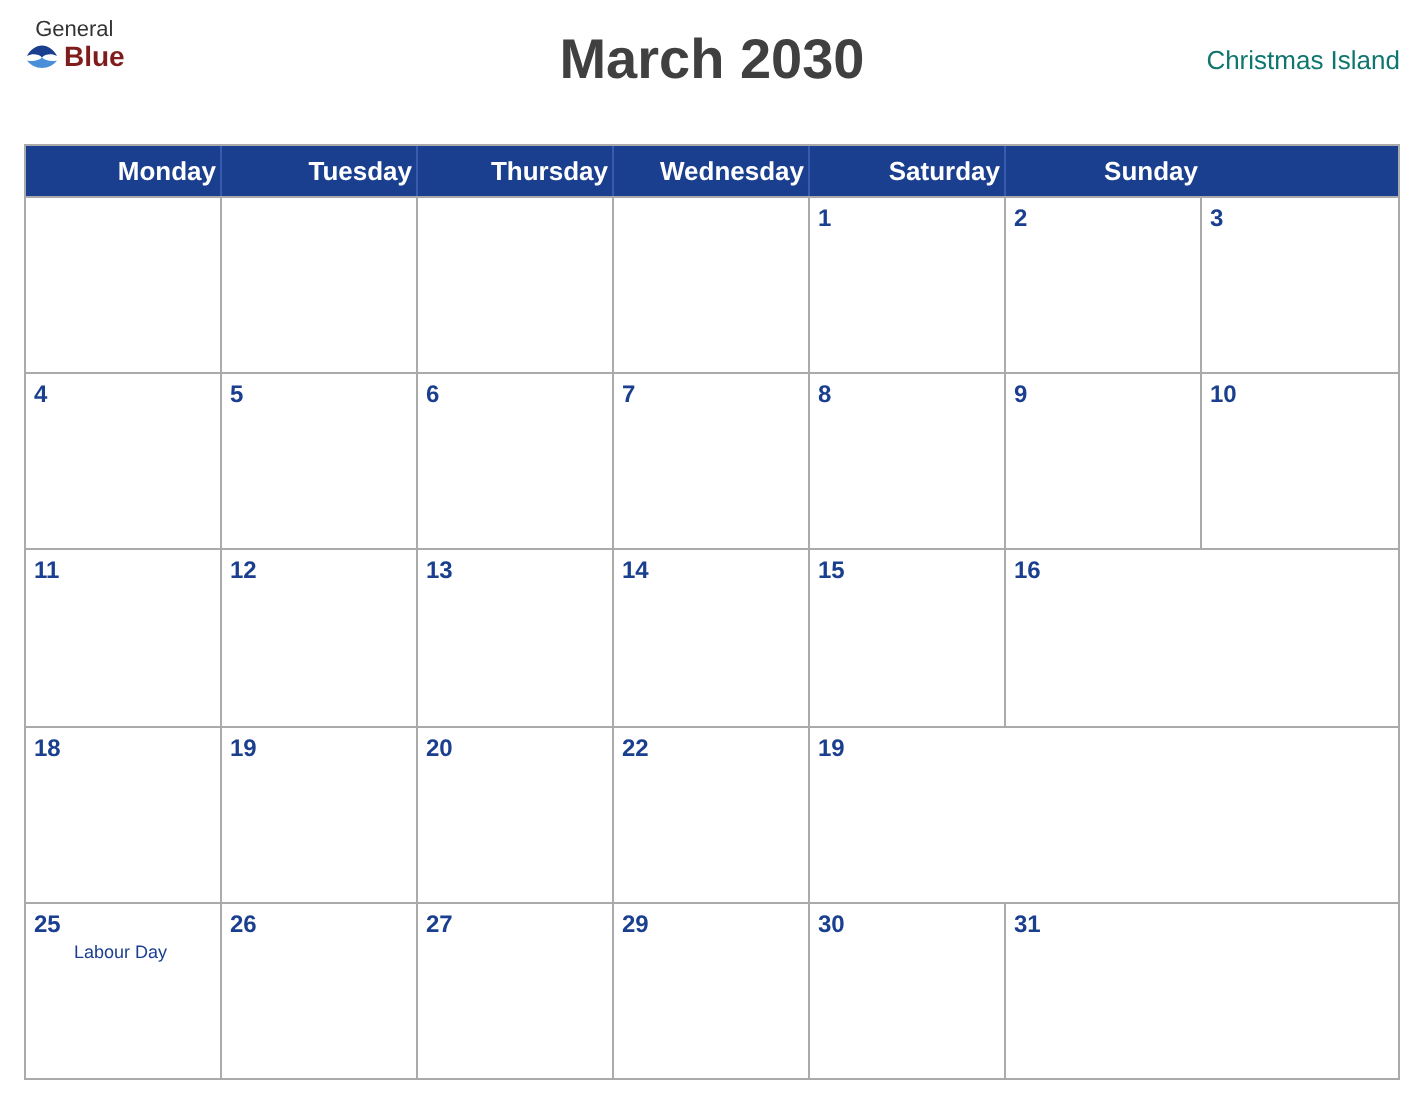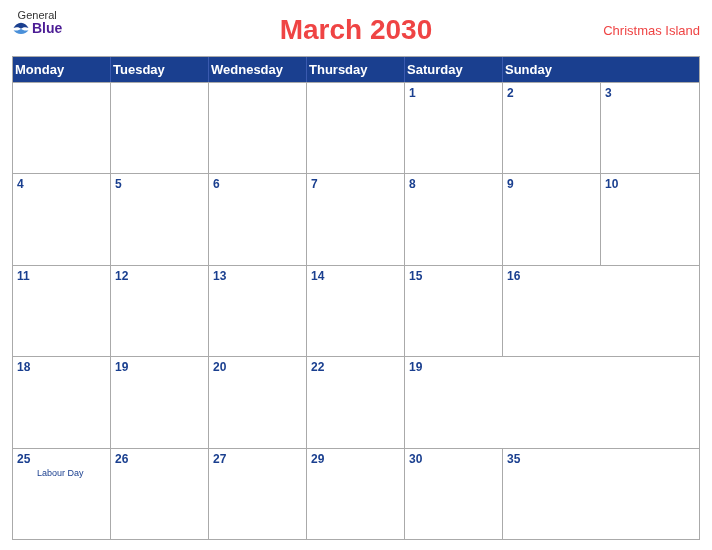--- a/index.html
+++ b/index.html
@@ -15,77 +15,77 @@
       height: 550px;
       padding: 10px 12px 10px 12px;
       display: flex;
       flex-direction: column;
     }
     .header {
       display: flex;
       align-items: center;
       justify-content: center;
       position: relative;
-      margin-bottom: 6px;
+      margin-bottom: 22px;
       padding: 4px 0;
     }
     .logo {
       position: absolute;
       left: 0;
       top: 0;
       display: flex;
       flex-direction: column;
       align-items: center;
       line-height: 1;
     }
     .logo-general {
       font-size: 11px;
       color: #333;
       font-weight: normal;
     }
     .logo-blue {
       font-size: 14px;
       font-weight: bold;
-      color: #4c1d95;
+      color: #7f1d1d;
       display: flex;
       align-items: center;
       gap: 2px;
     }
     .logo-bird {
       width: 18px;
       height: 14px;
     }
     .calendar-title {
       font-size: 28px;
       font-weight: bold;
-      color: #ef4444;
+      color: #404040;
       text-align: center;
     }
     .region-label {
       position: absolute;
       right: 0;
       top: 50%;
       transform: translateY(-50%);
       font-size: 13px;
-      color: #ef4444;
+      color: #0f766e;
     }
     .calendar-grid {
       flex: 1;
       display: flex;
       flex-direction: column;
       border: 1px solid #aaa;
     }
     .day-headers {
       display: grid;
       grid-template-columns: repeat(7, 1fr);
       background: #1a3f8f;
     }
     .day-header {
       color: #fff;
-      text-align: left;
+      text-align: right;
       font-size: 13px;
       font-weight: bold;
       padding: 5px 2px;
       border-right: 1px solid #3a5aaf;
     }
     .day-header:last-child {
       border-right: none;
     }
     .weeks-container {
       flex: 1;
@@ -142,22 +142,22 @@
       </span>
     </div>
     <h1 class="calendar-title">March 2030</h1>
     <span class="region-label">Christmas Island</span>
   </div>
 
   <div class="calendar-grid">
     <div class="day-headers">
       <div class="day-header">Monday</div>
       <div class="day-header">Tuesday</div>
+      <div class="day-header">Thursday</div>
       <div class="day-header">Wednesday</div>
-      <div class="day-header">Thursday</div>
       <div class="day-header">Saturday</div>
       <div class="day-header">Sunday</div>
     </div>
     <div class="weeks-container" id="weeks-container">
     <div class="week-row">
           <div class="day-cell empty"></div>
           <div class="day-cell empty"></div>
           <div class="day-cell empty"></div>
           <div class="day-cell empty"></div>
           <div class="day-cell">
@@ -241,18 +241,18 @@
           <div class="day-cell">
             <span class="day-number">27</span>
           </div>
           <div class="day-cell">
             <span class="day-number">29</span>
           </div>
           <div class="day-cell">
             <span class="day-number">30</span>
           </div>
           <div class="day-cell">
-            <span class="day-number">35</span>
+            <span class="day-number">31</span>
           </div>
         </div>
       </div>
   </div>
 </div>
 
 </body></html>

